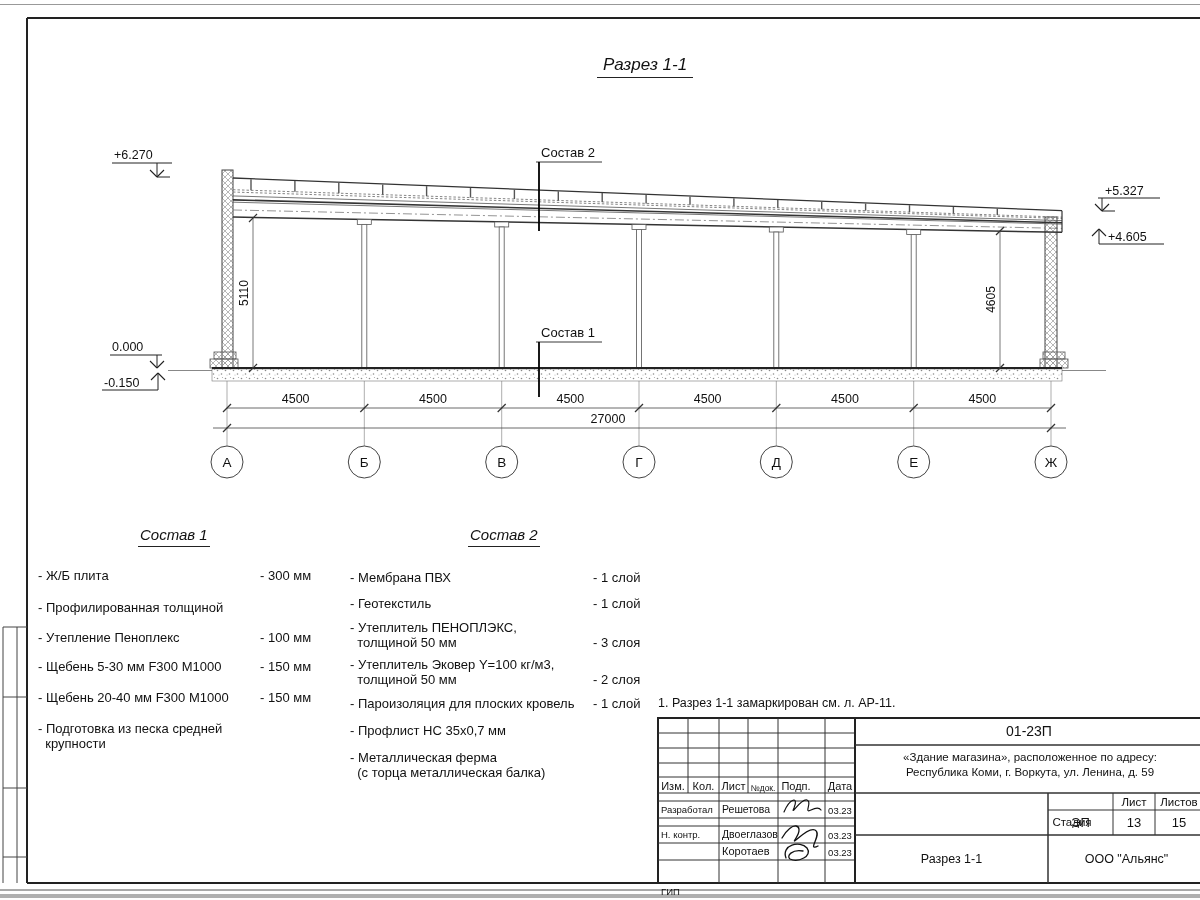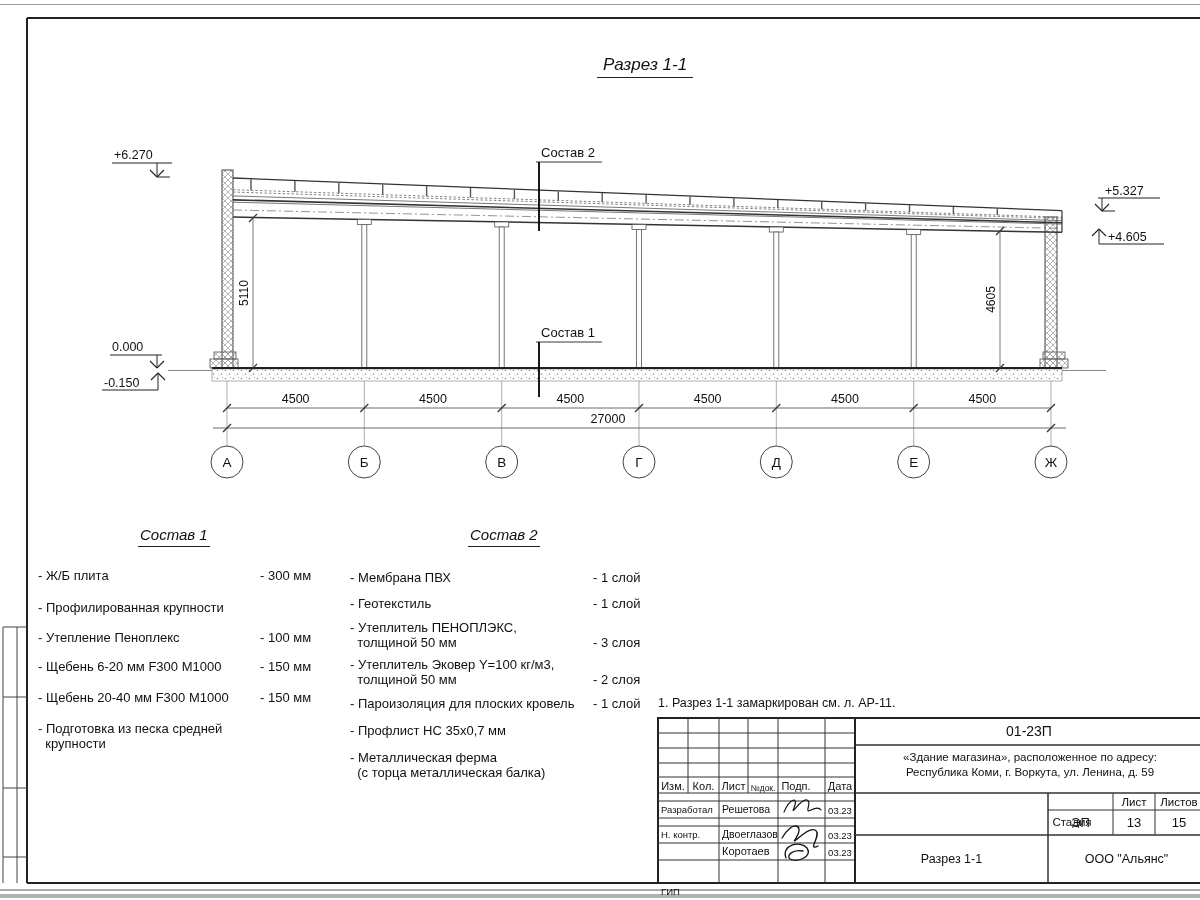--- a/index.html
+++ b/index.html
@@ -215,29 +215,29 @@
 
   <div class="abs comp" id="comp1" style="left:38px; top:522px; width:295px; height:240px;">
     <div class="comp-title" style="left:100px; top:4px;">
       <span>Состав 1</span>
     </div>
     <div class="comp-row" style="top:46px">
       <span class="n">- Ж/Б плита</span>
       <span class="v">- 300 мм</span>
     </div>
     <div class="comp-row" style="top:78px">
-      <span class="n">- Профилированная крупности</span>
+      <span class="n">- Профилированная толщиной</span>
       <span class="v"></span>
     </div>
     <div class="comp-row" style="top:108px">
       <span class="n">- Утепление Пеноплекс</span>
       <span class="v">- 100 мм</span>
     </div>
     <div class="comp-row" style="top:137px">
-      <span class="n">-  Щебень 6-20 мм F300 М1000</span>
+      <span class="n">-  Щебень 5-30 мм F300 М1000</span>
       <span class="v">- 150 мм</span>
     </div>
     <div class="comp-row" style="top:168px">
       <span class="n">-  Щебень 20-40 мм F300 М1000</span>
       <span class="v">- 150 мм</span>
     </div>
     <div class="comp-row" style="top:199px">
       <span class="n">- Подготовка из песка средней
 &nbsp;&nbsp;крупности</span>
       <span class="v"></span>

